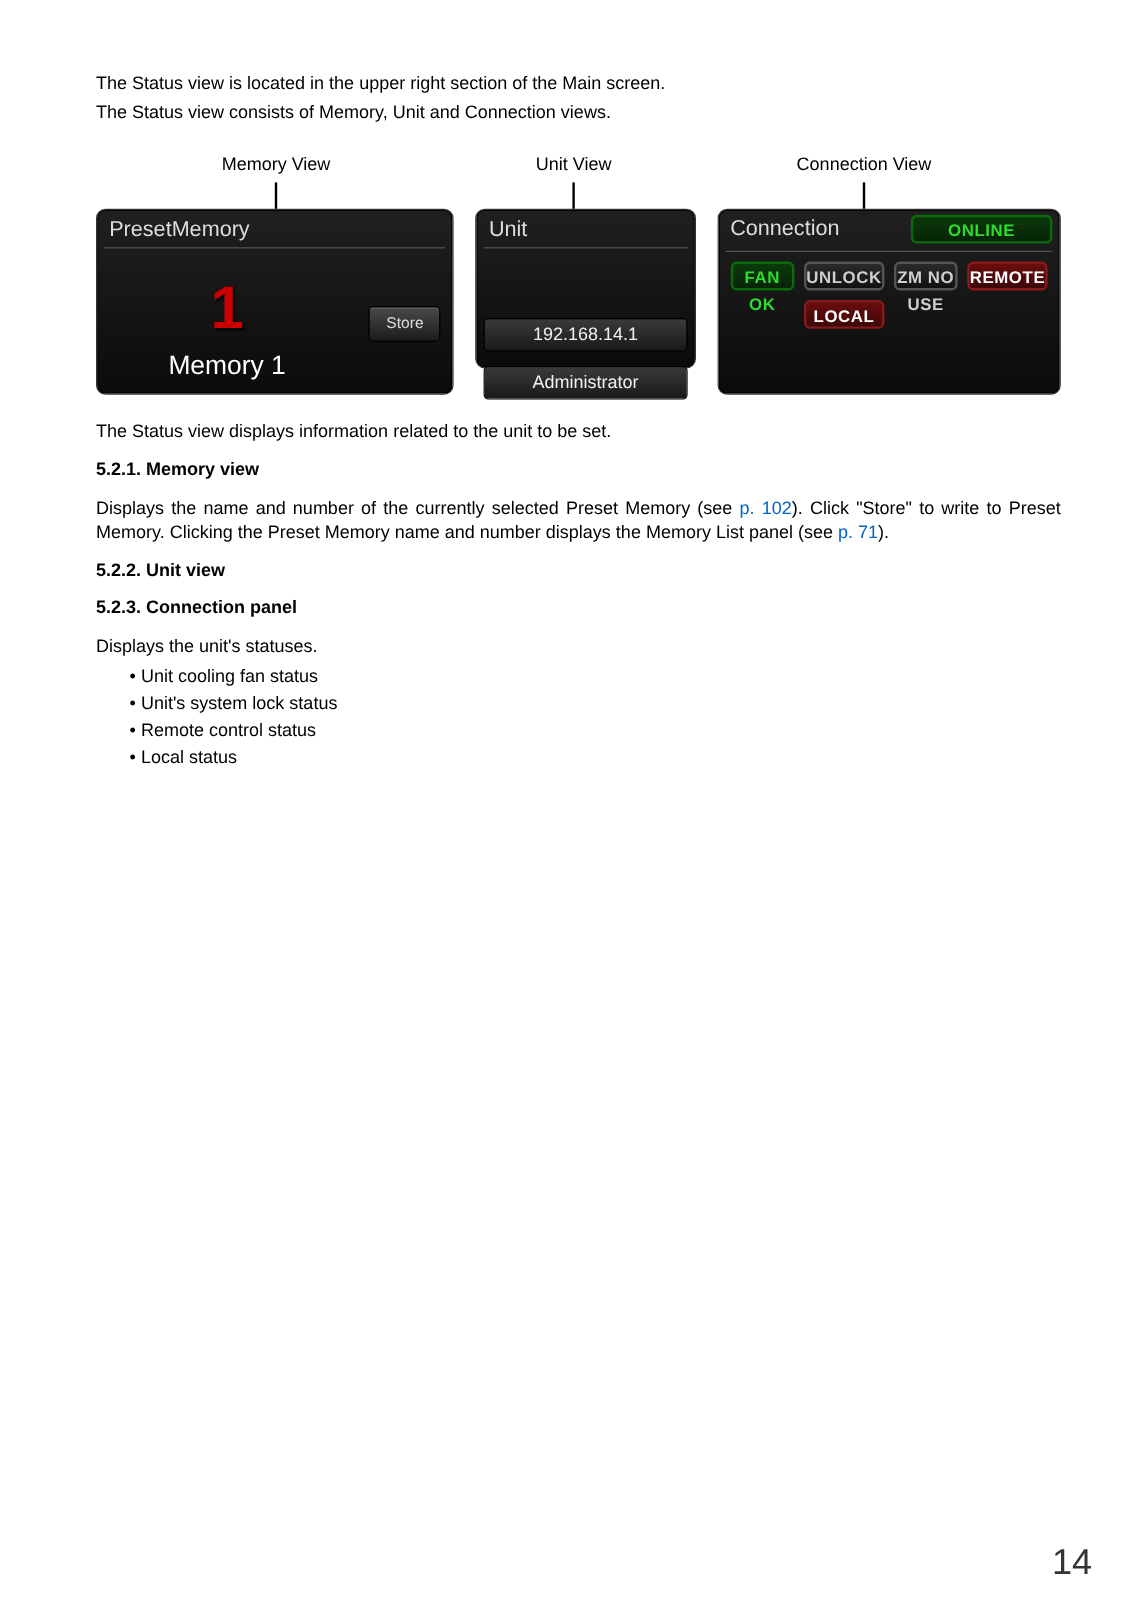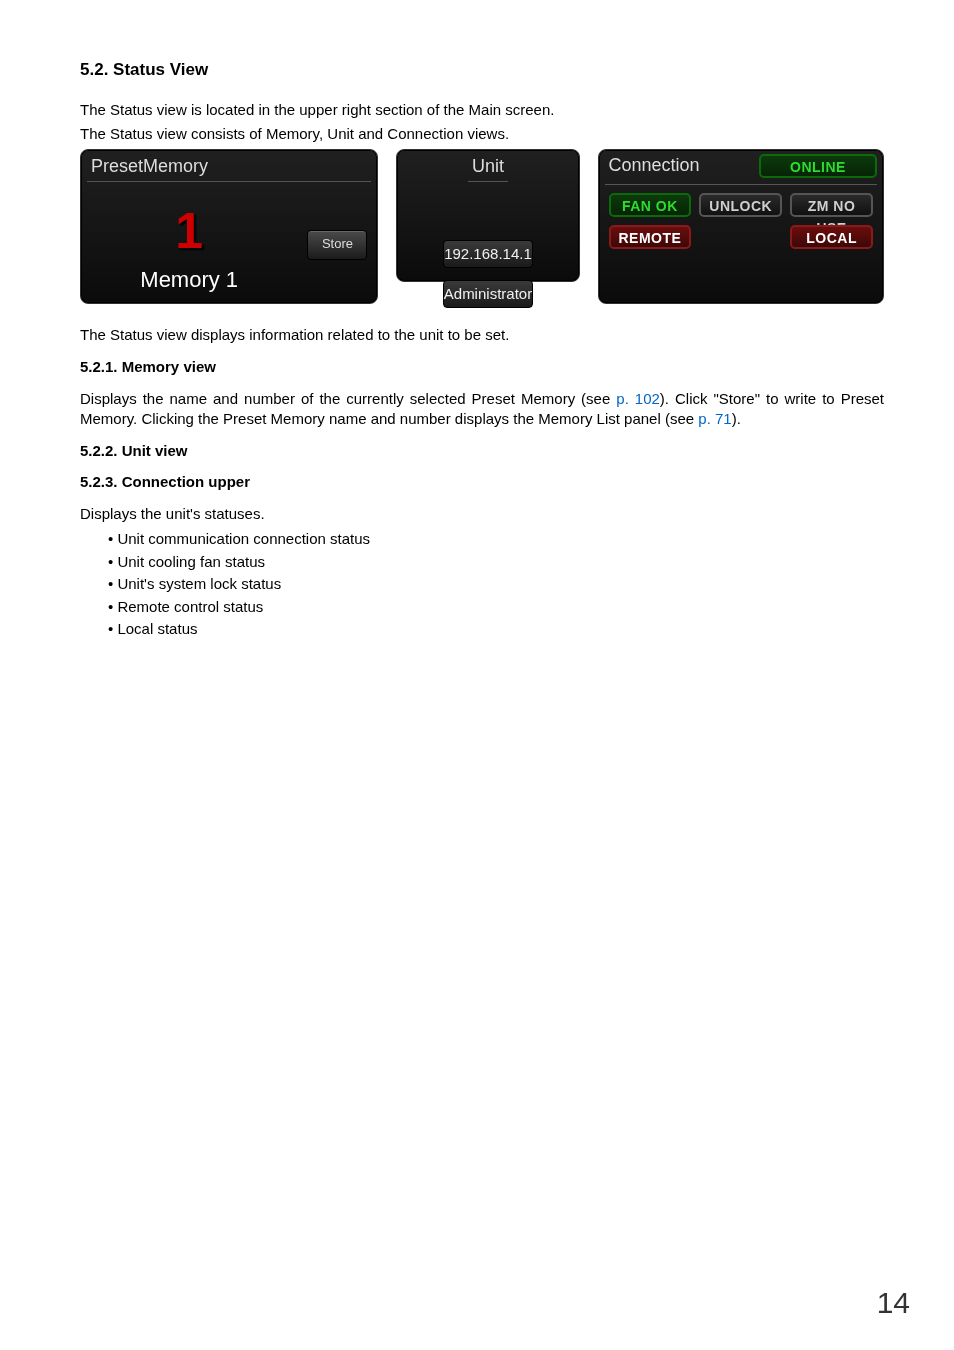--- a/index.html
+++ b/index.html
@@ -100,21 +100,21 @@
     border: 1px solid #000;
     border-radius: 4px;
     color: #ddd;
     font-size: 13px;
     text-align: center;
     line-height: 26px;
     box-shadow: inset 0 1px 0 #666;
   }
 
   
-  .unit-panel { width: 184px; height: 133px; align-items: center; }
+  .unit-panel { width: 184px; height: 133px; }
   .unit-field {
     margin-top: 12px;
     height: 26px;
     background: linear-gradient(#3a3a3a, #1a1a1a);
     border: 1px solid #000;
     border-radius: 4px;
     color: #f0f0f0;
     font-size: 15px;
     text-align: center;
     line-height: 26px;
@@ -146,21 +146,21 @@
     text-align: center;
     line-height: 22px;
     box-sizing: border-box;
     letter-spacing: 0.5px;
   }
   .badge-green { border-color: #0b6b0b; color: #2ddc2d; background: linear-gradient(#0c3a0c,#062406); }
   .badge-gray  { border-color: #555;    color: #cfcfcf; background: linear-gradient(#2a2a2a,#111); }
   .badge-red   { border-color: #8a1a1a; color: #fff;    background: linear-gradient(#6b0d0d,#3d0808); }
   .conn-grid {
     display: grid;
-    grid-template-columns: 1fr 1fr 1fr;
+    grid-template-columns: 1fr 1fr 1fr 1fr;
     gap: 8px 8px;
     padding: 8px 4px 0 4px;
   }
   .conn-grid .status-badge { width: auto; }
 
   .post-figure {
     margin-top: 22px;
     font-size: 15px;
   }
 
@@ -196,28 +196,38 @@
   }
   .lbl1 { width: 300px; }
   .lbl2 { width: 184px; margin-left: 6px; }
   .lbl3 { width: 288px; margin-left: 6px; }
 </style>
 </head>
 <body>
 
 <div class="page">
 
-  <h2 class="section-title">
-    <span>5.2.</span>
-    <span>Status View</span>
-  </h2>
 
   <p class="body">The Status view is located in the upper right section of the Main screen.</p>
   <p class="body">The Status view consists of Memory, Unit and Connection views.</p>
 
+  <div class="callout-labels">
+    <div class="callout-col lbl1">
+      <span>Memory View</span>
+      <div class="callout-line"></div>
+    </div>
+    <div class="callout-col lbl2">
+      <span>Unit View</span>
+      <div class="callout-line"></div>
+    </div>
+    <div class="callout-col lbl3">
+      <span>Connection View</span>
+      <div class="callout-line"></div>
+    </div>
+  </div>
 
   <div class="status-view">
 
     <div class="panel preset-panel">
       <div class="panel-header">PresetMemory</div>
       <div class="panel-body">
         <div class="preset-big">1</div>
         <div class="preset-name">Memory 1</div>
         <div class="store-btn">Store</div>
       </div>
@@ -250,24 +260,23 @@
 
   <p class="post-figure">The Status view displays information related to the unit to be set.</p>
 
   <h4 class="subhead">5.2.1. Memory view</h4>
   <p class="para">
     <span>Displays the name and number of the currently selected Preset Memory (see </span><a class="doclink">p. 102</a><span>). Click "Store" to write to Preset Memory. Clicking the Preset Memory name and number displays the Memory List panel (see </span><a class="doclink">p. 71</a><span>).</span>
   </p>
 
   <h4 class="subhead">5.2.2. Unit view</h4>
 
-  <h4 class="subhead">5.2.3. Connection upper</h4>
+  <h4 class="subhead">5.2.3. Connection panel</h4>
   <p class="para">Displays the unit's statuses.</p>
   <ul class="bullets">
-    <li>Unit communication connection status</li>
     <li>Unit cooling fan status</li>
     <li>Unit's system lock status</li>
     <li>Remote control status</li>
     <li>Local status</li>
   </ul>
 
   <div class="page-number">14</div>
 </div>
 
 </body></html>

